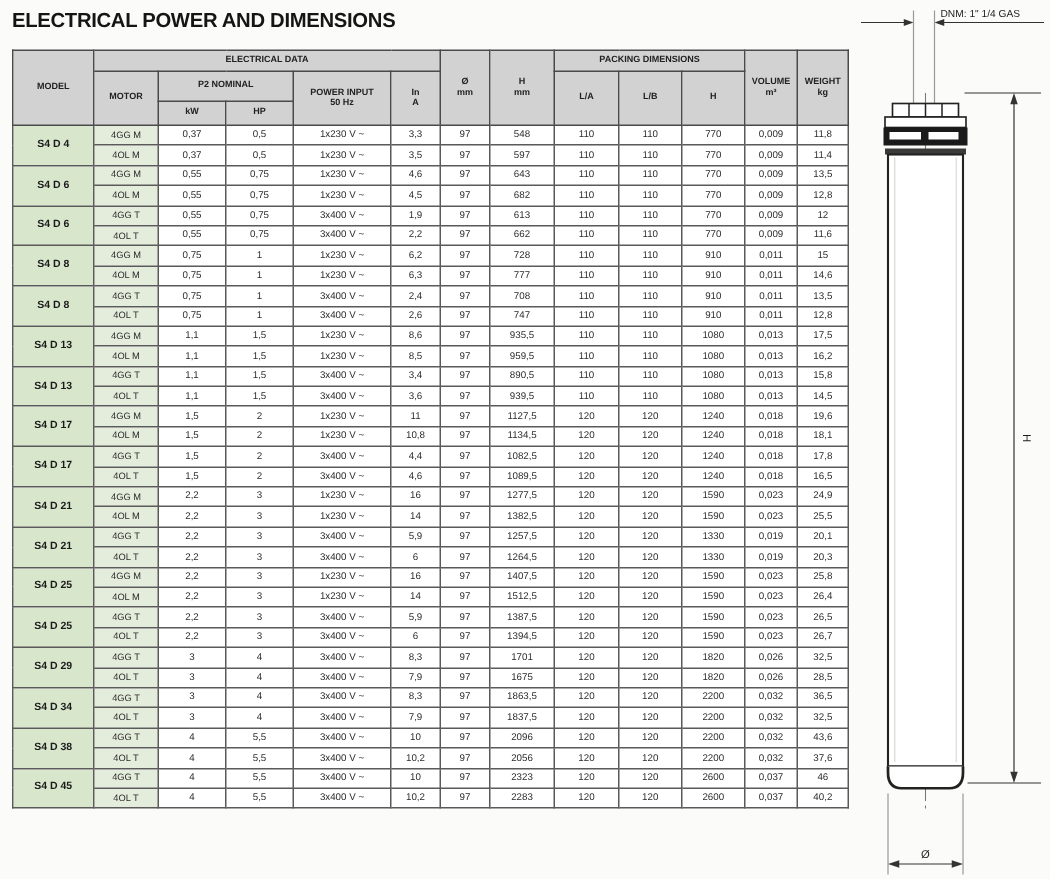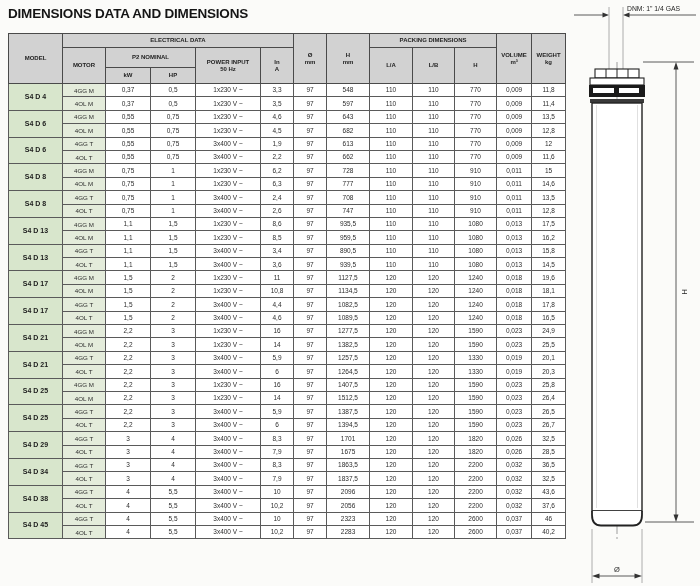--- a/index.html
+++ b/index.html
@@ -44,21 +44,21 @@
   }
   td.motor-cell{background:var(--motor-bg);font-size:6.2px;}
   .drawing{position:absolute;left:560px;top:0;width:140px;height:586px;}
   svg text{font-family:"Liberation Sans", sans-serif;fill:#1d1d1d;}
 </style>
 </head>
 <body>
 
 <div class="page">
 
-  <div class="page-title">DIMENSIONS DATA AND DIMENSIONS</div>
+  <div class="page-title">ELECTRICAL POWER AND DIMENSIONS</div>
 
   <div class="table-wrap">
     <table>
       <colgroup>
         <col style="width:54px">
           <col style="width:43px">
           <col style="width:45px">
         <col style="width:45px">
           <col style="width:65px">
           <col style="width:33px">

